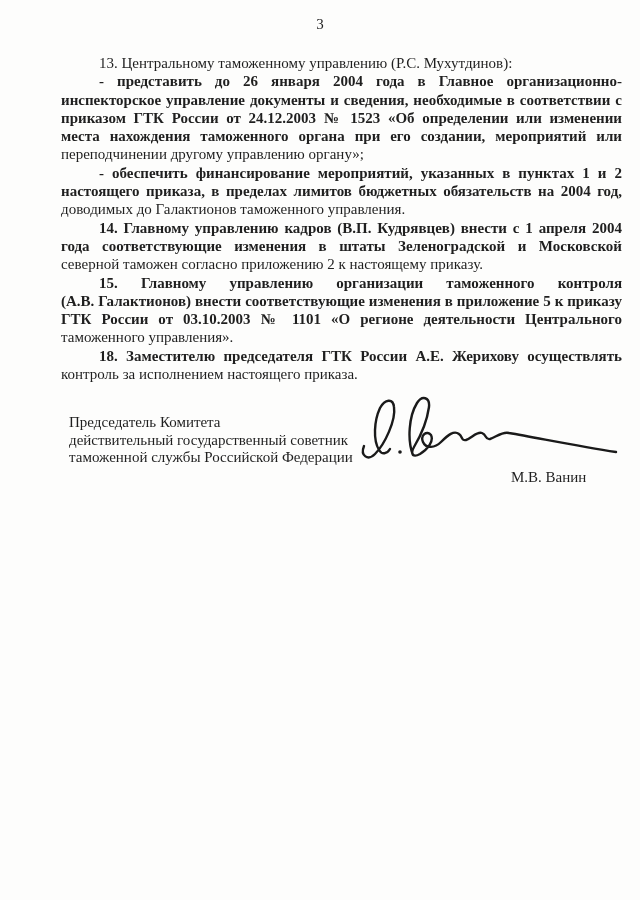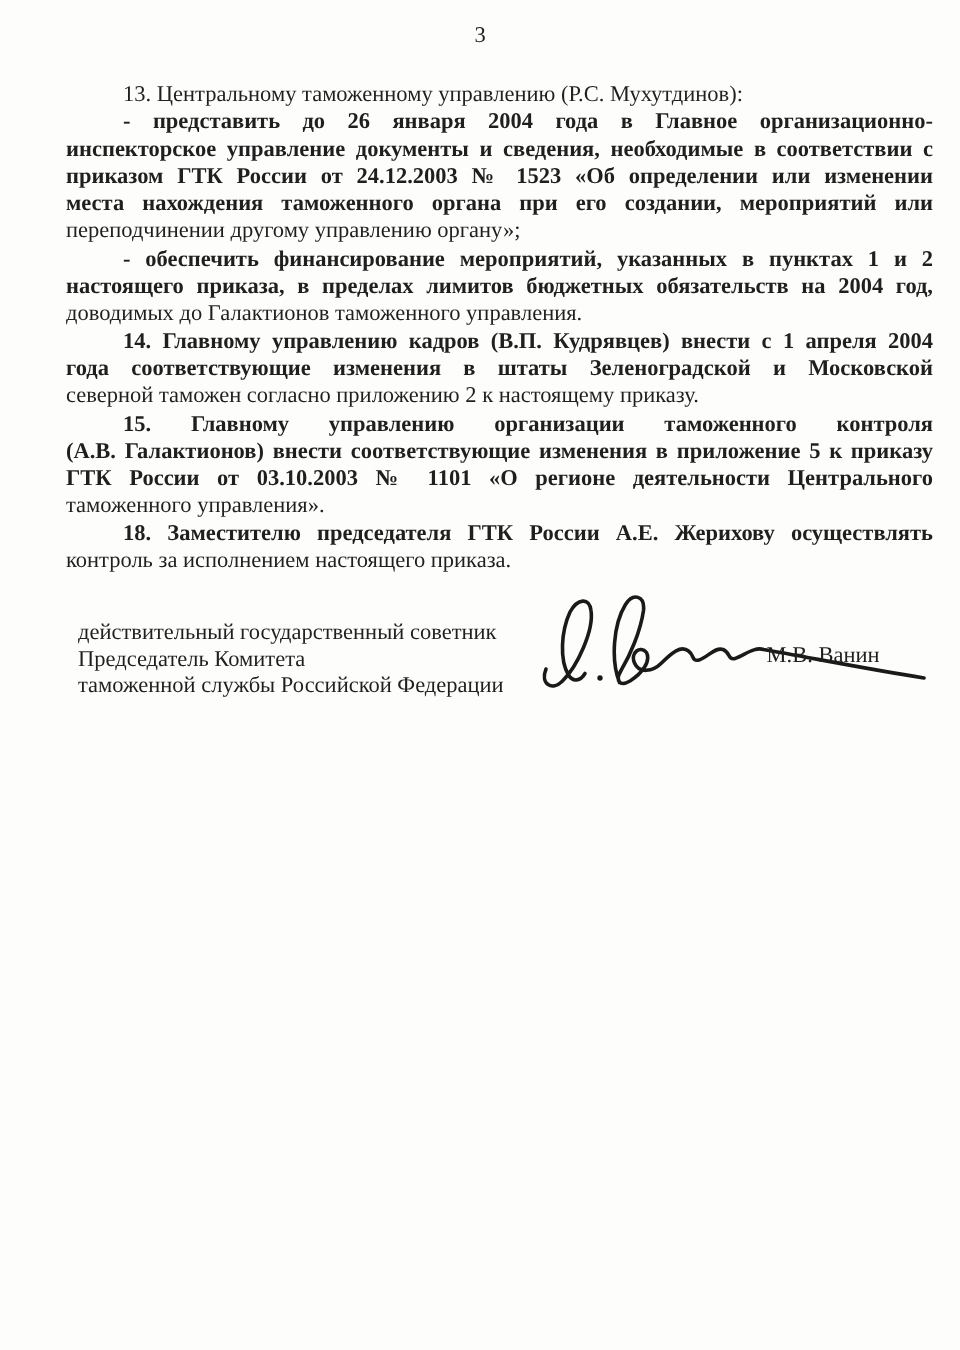--- a/index.html
+++ b/index.html
@@ -28,20 +28,21 @@
   .body-text {
     position: absolute;
     left: 44px;
     top: 54px;
     width: 578px;
     font-size: 15px;
     line-height: 18.3px;
   }
   .line {
     text-align: left;
+    margin-left: 17px;
   }
   .line.just {
     text-align: justify;
     text-align-last: justify;
     font-weight: bold;
   }
   .line.indent {
     text-indent: 38px;
   }
   .sig-block {
@@ -53,21 +54,21 @@
     line-height: 17.6px;
   }
   .signature-svg {
     position: absolute;
     left: 352px;
     top: 390px;
   }
   .signer-name {
     position: absolute;
     left: 511px;
-    top: 428px;
+    top: 468px;
     font-size: 15px;
     line-height: 18px;
   }
 </style>
 </head>
 <body>
 
 <div class="page">
 
   <div class="page-number">3</div>
@@ -87,22 +88,22 @@
     <div class="line">северной таможен согласно приложению 2 к настоящему приказу.</div>
     <div class="line indent just">15. Главному управлению организации таможенного контроля</div>
     <div class="line just">(А.В. Галактионов) внести соответствующие изменения в приложение 5 к приказу</div>
     <div class="line just">ГТК России от 03.10.2003 № 1101 «О регионе деятельности Центрального</div>
     <div class="line">таможенного управления».</div>
     <div class="line indent just">18. Заместителю председателя ГТК России А.Е. Жерихову осуществлять</div>
     <div class="line">контроль за исполнением настоящего приказа.</div>
   </div>
 
   <div class="sig-block">
+    <div class="line">Председатель Комитета</div>
     <div class="line">действительный государственный советник</div>
-    <div class="line">Председатель Комитета</div>
     <div class="line">таможенной службы Российской Федерации</div>
   </div>
 
   <svg class="signature-svg" width="268" height="72" viewBox="0 0 268 72">
     <path d="M 12,56 C 8,66 16,71 23,64 C 33,54 44,30 42,17 C 41,8 33,9 28,18 C 22,31 21,50 27,60 C 30,65 35,64 38,59" fill="none" stroke="#1a1a1a" stroke-width="2.4" stroke-linecap="round"></path>
     <circle cx="48" cy="62" r="1.8" fill="#1a1a1a"></circle>
     <path d="M 61,65 C 55,50 57,26 65,13 C 70,5 78,7 77,17 C 75,31 68,47 62,57 C 58,64 61,68 68,64 C 76,59 82,51 79,45 C 75,40 68,45 71,52 C 74,59 83,58 89,52 C 96,45 102,40 107,44 C 111,47 109,51 114,50 C 120,48 125,41 130,43 C 135,45 133,50 138,49 C 144,47 151,41 157,43 C 186,48 226,56 264,62" fill="none" stroke="#1a1a1a" stroke-width="2.4" stroke-linecap="round"></path>
   </svg>
 
   <div class="signer-name">М.В. Ванин</div>

